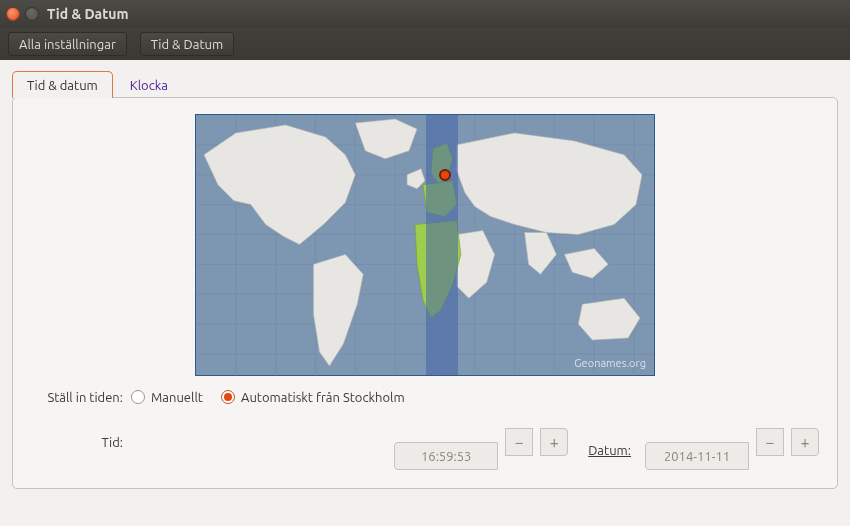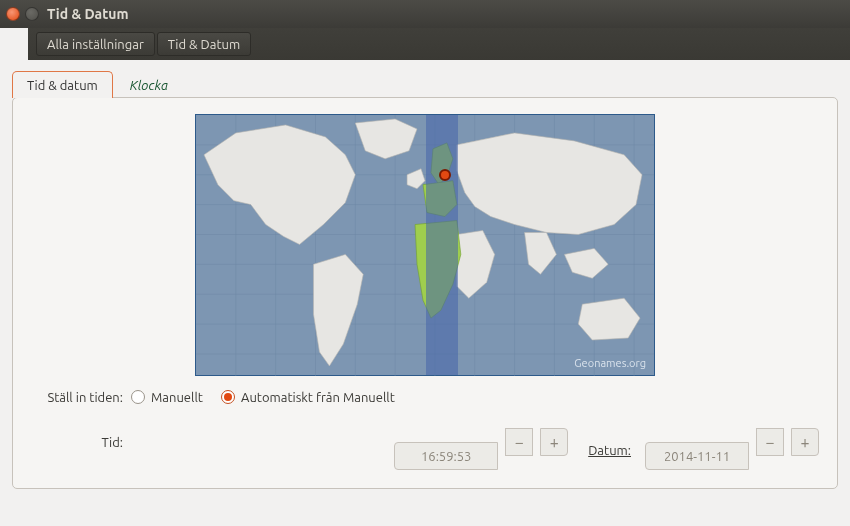--- a/index.html
+++ b/index.html
@@ -25,21 +25,21 @@
 .window-buttons { display: flex; gap: 5px; margin-right: 8px; }
 .winbtn {
   width: 14px; height: 14px; border-radius: 50%;
   display: inline-block; border: 1px solid rgba(0,0,0,0.4);
 }
 .winbtn.close { background: radial-gradient(circle at 40% 35%, #f79674, #e24912); }
 .winbtn.min { background: radial-gradient(circle at 40% 35%, #6b6a65, #4f4e49); }
 .toolbar {
   height: 32px;
   background: linear-gradient(to bottom, #403f3a, #3a3934);
-  display: flex; align-items: center; padding: 0 8px; gap: 2px; margin-left: 28px;
+  display: flex; align-items: center; padding: 0 8px; gap: 13px;
 }
 .toolbtn {
   color: #dfdbd2; font-size: 13px;
   padding: 4px 10px;
   border: 1px solid #2d2c28;
   background: linear-gradient(to bottom, #4a4944, #3c3b36);
   border-radius: 3px;
 }
 .content {
   padding: 10px 12px;
@@ -58,21 +58,21 @@
   border-bottom: none;
   border-radius: 5px 5px 0 0;
   margin-right: 2px;
   background: transparent;
 }
 .tab.active {
   background: #f2f1f0;
   border-color: #e07746;
   color: #333;
 }
-.tab.inactive { color: #14532d; font-style: italic; }
+.tab.inactive { color: #4c1d95; }
 .panel {
   border: 1px solid #c7c2bb;
   border-radius: 5px;
   background: #f6f5f3;
   padding: 16px 18px 18px 18px;
 }
 .map-wrap { display: flex; justify-content: center; margin-bottom: 14px; }
 .map {
   width: 460px; height: 262px;
   background: #7d96b2;
@@ -243,21 +243,21 @@
 
     <div class="row">
       <div class="row-label">Ställ in tiden:</div>
       <div class="radio-group">
         <label class="radio">
           <span class="radio-dot"></span>
           <span>Manuellt</span>
         </label>
         <label class="radio selected">
           <span class="radio-dot"></span>
-          <span>Automatiskt från Manuellt</span>
+          <span>Automatiskt från Stockholm</span>
         </label>
       </div>
     </div>
 
     <div class="row" style="margin-bottom:0;justify-content:space-between;">
       <div class="row-label">Tid:</div>
       <div class="timedate-row">
         <span class="readout">16:59:53</span>
         <span class="stepbtn minus">−</span>
         <span class="stepbtn plus">+</span>

